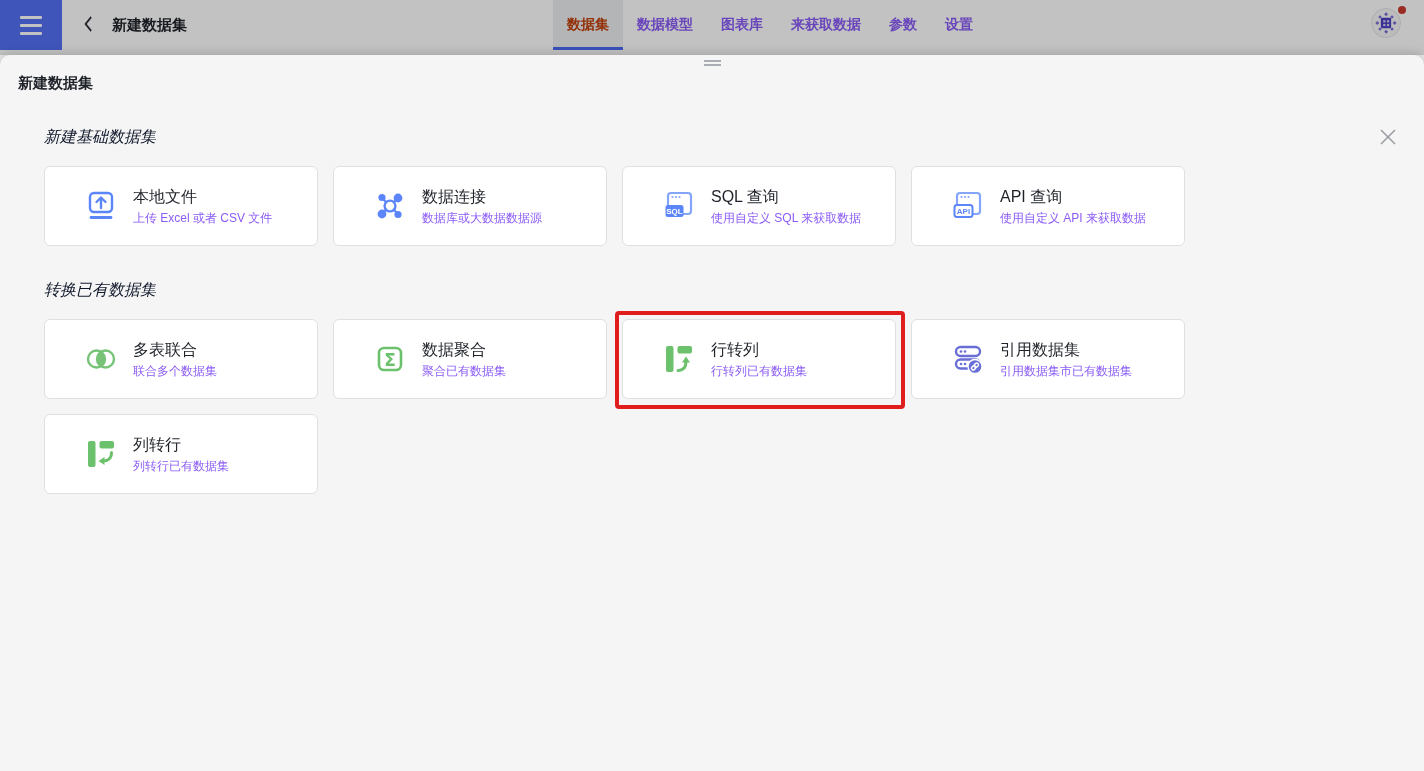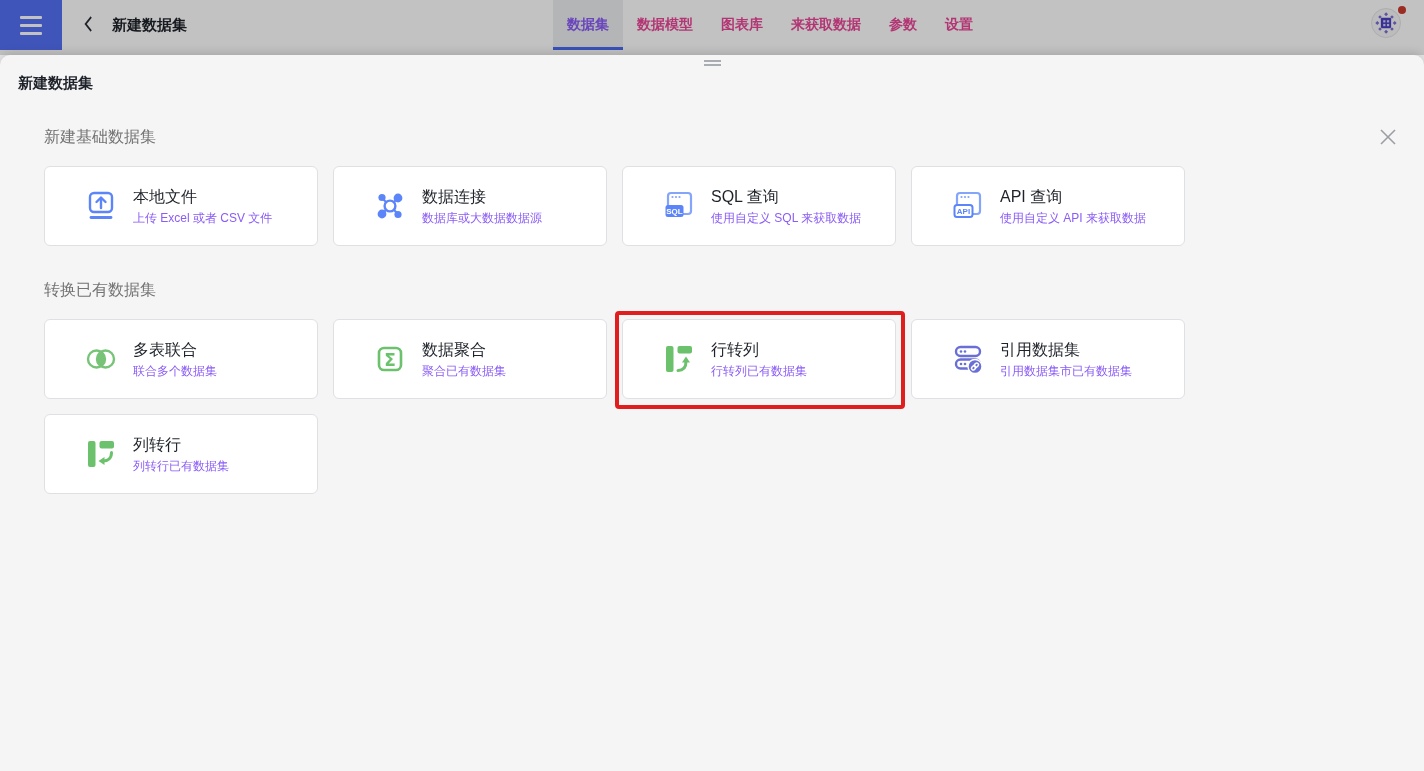--- a/index.html
+++ b/index.html
@@ -10,37 +10,37 @@
   .topbar-wrap { position:absolute; top:0; left:0; width:1424px; height:55px; background:#fff; }
   .topbar { position:relative; width:100%; height:50px; background:#ffffff; display:flex; align-items:center; }
   .hamburger { width:62px; height:50px; background:#5570f5; display:flex; flex-direction:column;
     justify-content:center; align-items:center; gap:5px; cursor:pointer; }
   .hamburger span { display:block; width:22px; height:3px; background:#fff; border-radius:1px; }
   .back-btn { margin-left:20px; font-size:20px; color:#2b2f36; cursor:pointer; line-height:1;
     transform:scaleX(0.8); font-weight:400; }
   .topbar-title { margin-left:18px; font-size:15px; font-weight:bold; color:#1f2329; }
   .tabs { position:absolute; left:553px; top:0; height:50px; display:flex; }
   .tab { height:50px; display:flex; align-items:center; padding:0 14px; font-size:14px;
-    font-weight:600; color:#ec4899; cursor:pointer; position:relative; }
-  .tab.active { color:#8b5cf6; background:#eceef1; }
+    font-weight:600; color:#8b5cf6; cursor:pointer; position:relative; }
+  .tab.active { color:#c2410c; background:#eceef1; }
   .tab.active::after { content:""; position:absolute; left:0; right:0; bottom:0; height:3px; background:#4a6bf5; }
   .avatar-wrap { position:absolute; right:19px; top:8px; width:34px; height:34px; }
   .avatar { width:30px; height:30px; border-radius:50%; background:#f4f4f6; border:1px solid #e4e4e8; }
   .notif-dot { position:absolute; right:-1px; top:-2px; width:8px; height:8px; border-radius:50%; }
   .overlay { position:absolute; top:0; left:0; width:1424px; height:55px; background:rgba(0,0,0,0.24); }
 
   
   .modal { position:absolute; top:55px; left:0; width:1424px; height:716px; background:#f5f5f6;
     border-radius:10px 10px 0 0; box-shadow:0 -2px 10px rgba(0,0,0,0.15); }
   .drag-handle { width:17px; margin:5px auto 0; }
   .drag-handle i { display:block; height:2px; background:#a9acb1; margin-bottom:2px; }
   .modal-title { margin:8px 0 0 18px; font-size:15px; font-weight:bold; color:#1f2329; }
   .close-btn { position:absolute; top:72px; right:24px; width:22px; height:22px; cursor:pointer; }
   .close-btn svg { stroke:#9b9ea3; }
-  .section-title { margin:34px 0 0 44px; font-size:16px; font-weight:400; color:#737373; }
+  .section-title { margin:34px 0 0 44px; font-size:16px; font-weight:400; color:#0f172a;font-style:italic; }
   .cards { margin:18px 0 0 44px; width:1142px; display:flex; flex-wrap:wrap; gap:15px;align-items:center; }
   .card { position:relative; width:274px; height:80px; background:#fff; border:1px solid #dee0e3;
     border-radius:6px; display:flex; align-items:center; padding-left:40px; cursor:pointer; }
   .card .cicon { width:32px; height:32px; flex:0 0 32px; }
   .card .ctext { margin-left:16px; }
   .card .ctitle { font-size:16px; color:#1f2329; line-height:22px; }
   .card .csub { font-size:12px; color:#8b5cf6; line-height:17px; margin-top:2px; }
   .card.highlighted::after { content:""; position:absolute; left:-8px; top:-9px; right:-10px; bottom:-11px;
     border:4px solid #e01e1e; border-radius:4px; pointer-events:none; }
 </style>

